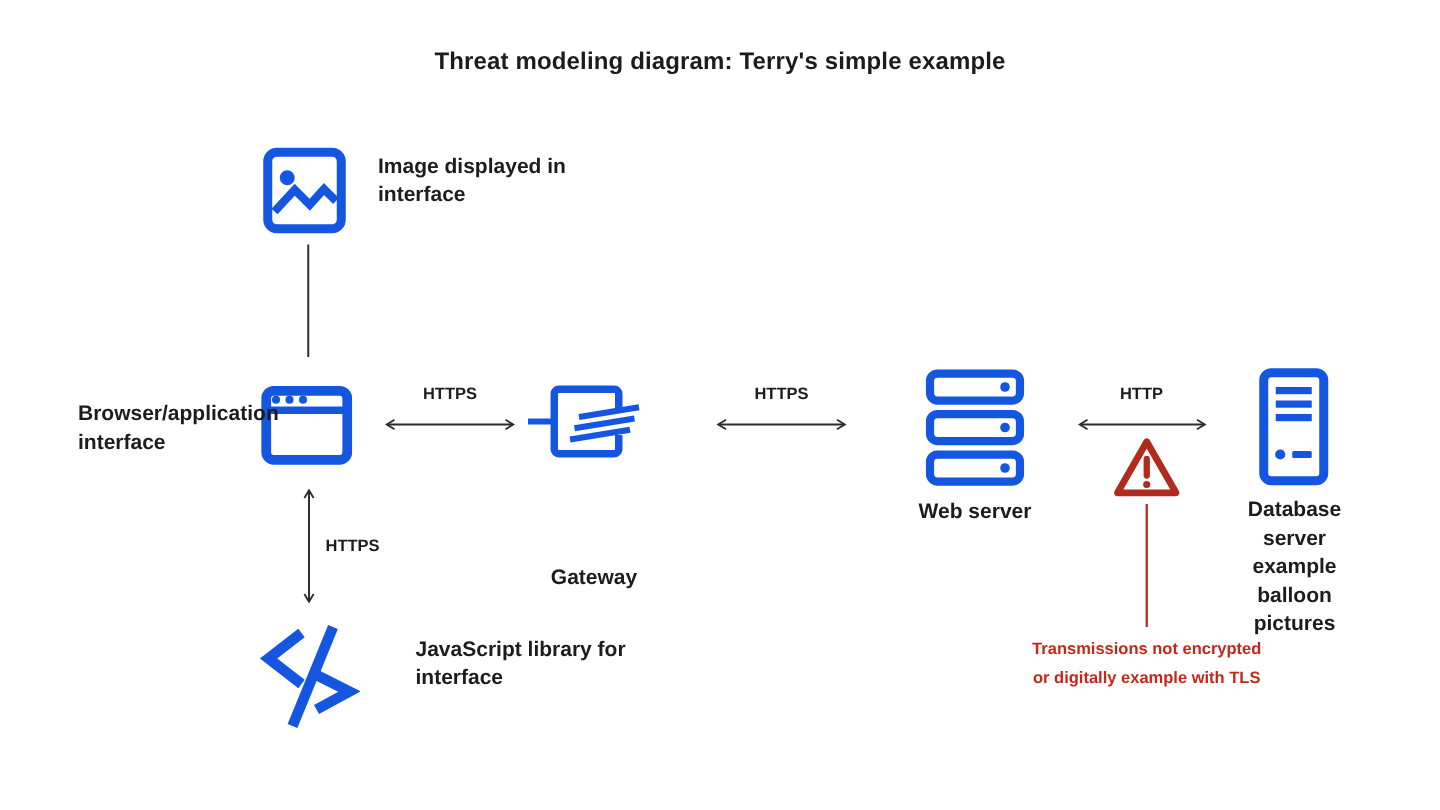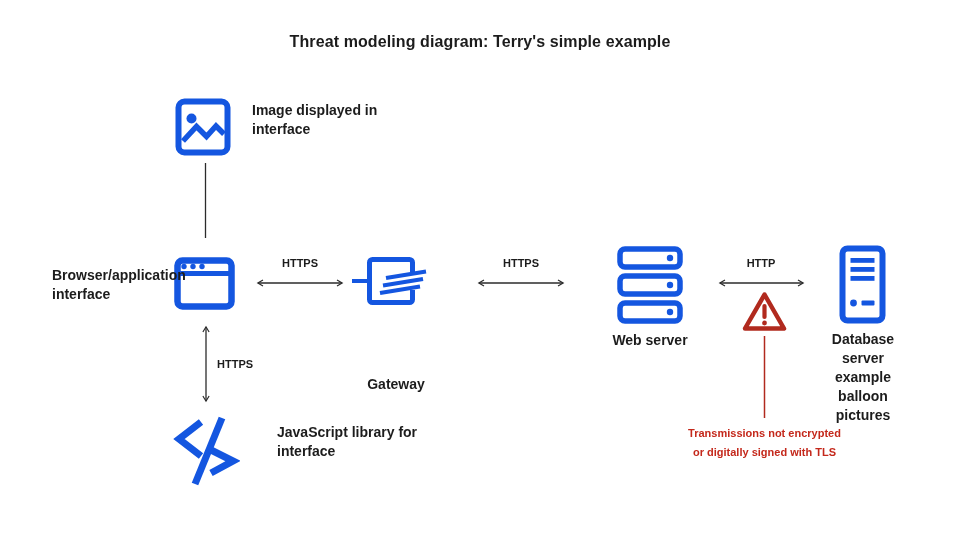--- a/index.html
+++ b/index.html
@@ -102,21 +102,21 @@
 
   <svg class="icon" style="left:741px;top:290px;" width="47" height="43" viewBox="0 0 47 43">
     <path d="M23.5,4.5 L43,38.5 L4,38.5 Z" class="stroke-red" stroke-width="4.5" stroke-linejoin="round"></path>
     <line x1="23.5" y1="16" x2="23.5" y2="27" class="stroke-red" stroke-width="4.2" stroke-linecap="round"></line>
     <circle cx="23.5" cy="33" r="2.4" class="fill-red"></circle>
   </svg>
 
   <div class="threat-text" style="left:688px;top:424px;width:153px;">
     <span>Transmissions not</span>
     <span>encrypted or digitally</span>
-    <span>signed with TLS</span>
+    <span>example with TLS</span>
   </div>
 
   <svg class="icon" style="left:839px;top:245px;" width="47" height="79" viewBox="0 0 47 79">
     <rect x="3.5" y="3.5" width="40" height="72" rx="5" class="stroke-blue" stroke-width="6"></rect>
     <rect x="11.5" y="13" width="24" height="4.8" class="fill-blue"></rect>
     <rect x="11.5" y="22" width="24" height="4.8" class="fill-blue"></rect>
     <rect x="11.5" y="31" width="24" height="4.8" class="fill-blue"></rect>
     <circle cx="14.5" cy="58" r="3.4" class="fill-blue"></circle>
     <rect x="22.5" y="55.6" width="13" height="4.8" rx="1" class="fill-blue"></rect>
   </svg>

